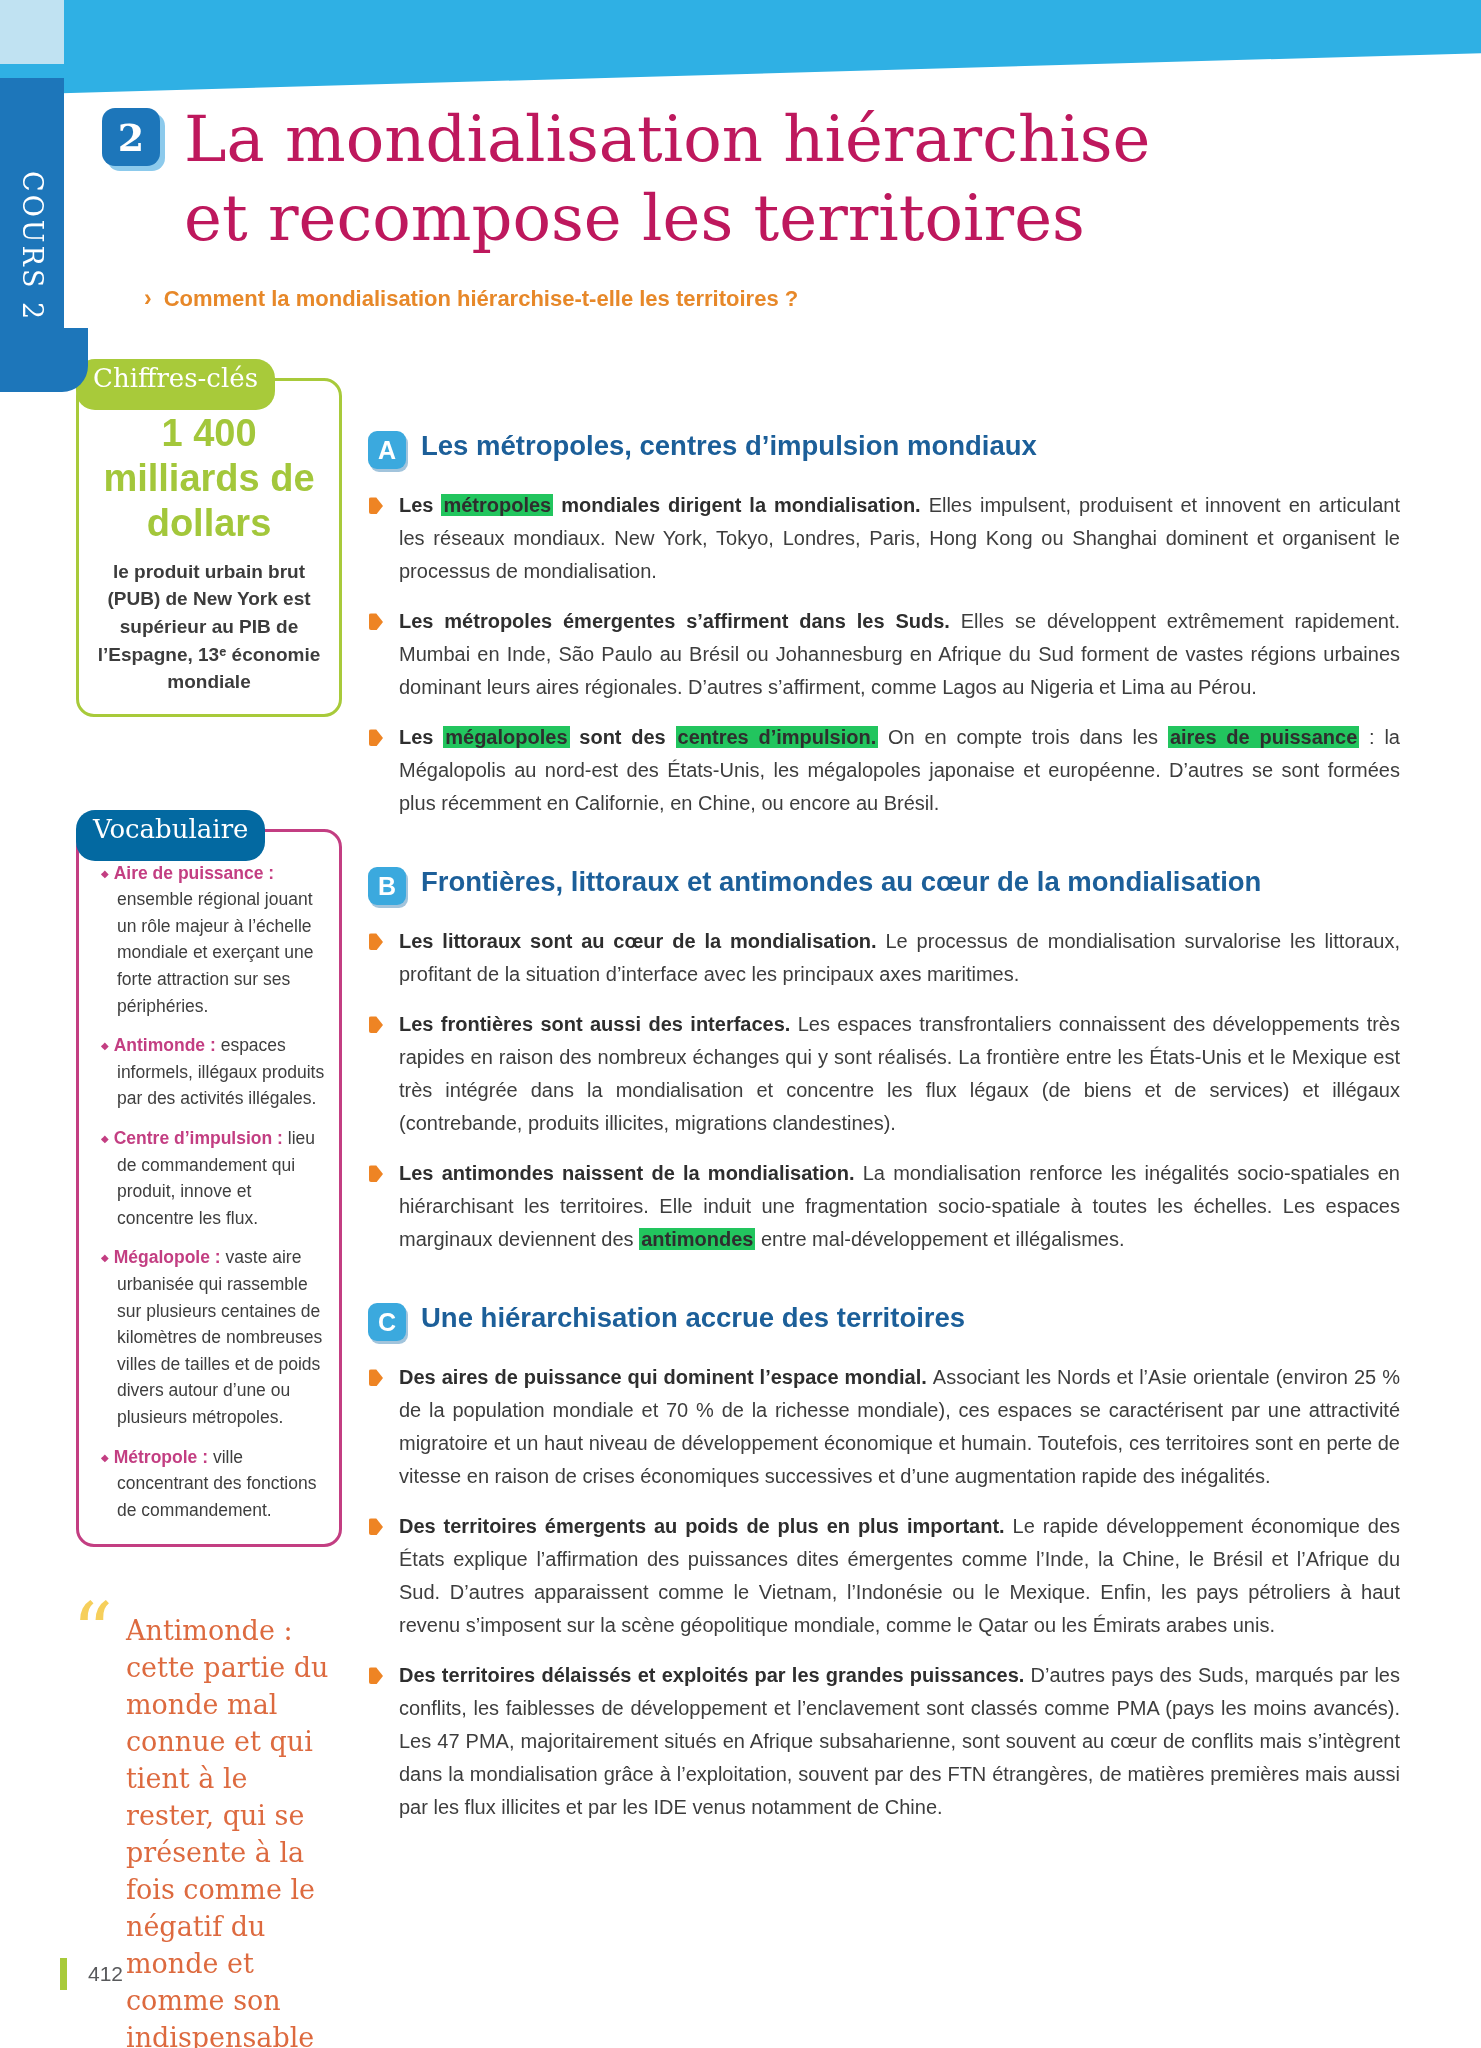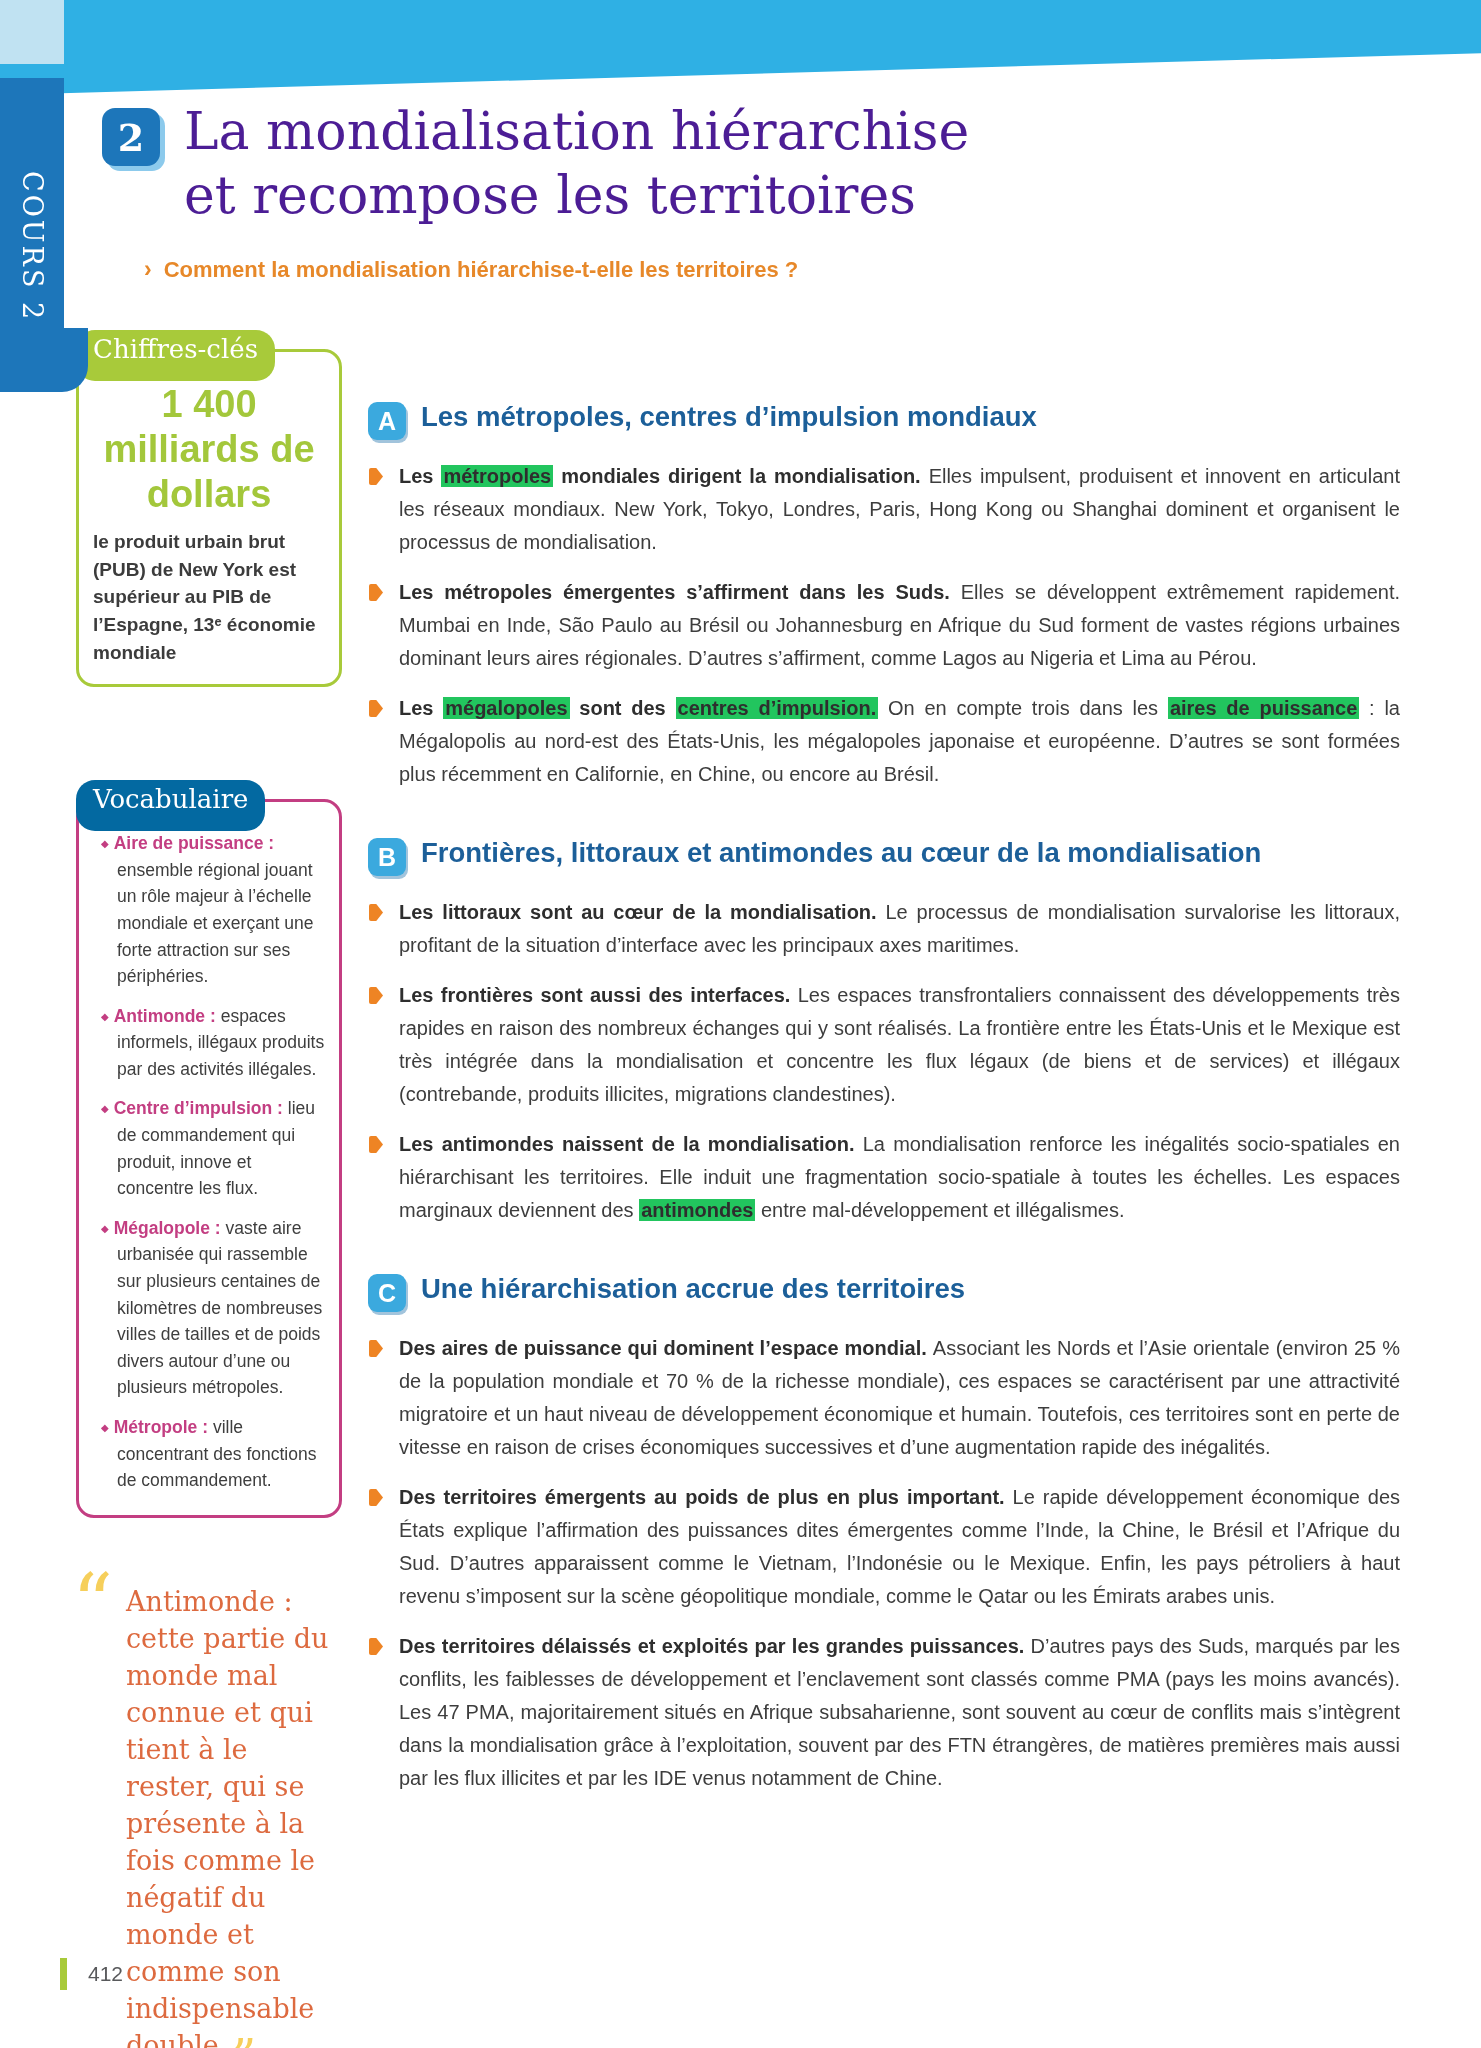--- a/index.html
+++ b/index.html
@@ -23,42 +23,42 @@
 
   .page-inner { position:absolute; top:0; left:64px; width:1417px; }
 
   
   .lesson-header { display:flex; align-items:flex-start; gap:24px; margin:100px 0 0 38px; }
   .lesson-badge { flex:none; width:58px; height:58px; margin-top:8px; background:#1d76ba;
     border-radius:13px; color:#fff; font-family:"DejaVu Serif", serif; font-weight:bold;
     font-size:38px; display:flex; align-items:center; justify-content:center;
     box-shadow:5px 5px 0 #8ccaec; }
   .lesson-title { margin:0; font-family:"DejaVu Serif", serif; font-weight:normal;
-    font-size:52px; line-height:1.23; color:#4c1d95; }
+    font-size:64px; line-height:1.23; color:#be185d; }
   .question { margin:28px 0 0 80px; font-size:22px; font-weight:bold; color:#e78829; }
   .q-chevron { margin-right:12px; font-size:23px; }
 
   
   .columns { display:flex; align-items:flex-start; margin:50px 0 0 12px; }
   .col-left { flex:none; width:266px; }
   .col-main { flex:none; width:1032px; margin-left:26px; }
 
   
   .info-box { position:relative; border:3px solid; border-radius:18px; padding:26px 12px 16px; }
   .kf-box { border-color:#a8ca3a; margin-top:16px; }
   .vb-box { border-color:#c33e82; margin-top:112px; padding-bottom:8px; }
   .box-label { position:absolute; top:-22px; left:-3px; color:#fff;
     font-family:"DejaVu Serif", serif; font-size:26px; padding:4px 17px 17px;
     border-radius:19px; white-space:nowrap; }
   .kf-box .box-label { background:#a8ca3a; }
   .vb-box .box-label { background:#0369a1; }
 
   .kf-figure { color:#a3c73b; font-size:38px; font-weight:bold; text-align:center;
     line-height:1.18; margin:4px 0 0; }
-  .kf-caption { color:#3c3c3c; font-size:19px; font-weight:bold; text-align:left;
+  .kf-caption { color:#3c3c3c; font-size:19px; font-weight:bold; text-align:center;
     line-height:1.45; margin:12px 2px 2px; }
 
   .vocab-entry { font-size:17.5px; line-height:1.52; color:#3e3e3e;
     margin:2px 2px 13px 10px; padding-left:16px; text-indent:-16px; }
   .vocab-diamond { color:#c33e82; font-size:10px; vertical-align:2px; margin-right:5px; }
   .vocab-term { color:#c33e82; font-weight:bold; }
 
   
   .quote { position:relative; margin:66px 0 0 4px; padding-left:46px; }
   .quote-open { position:absolute; left:-8px; top:-20px; color:#f6cf5b;

